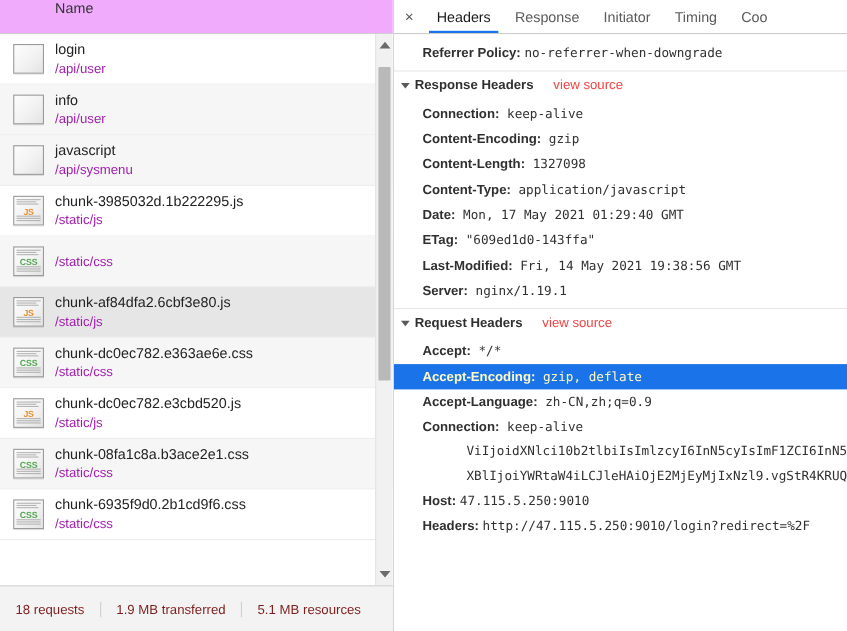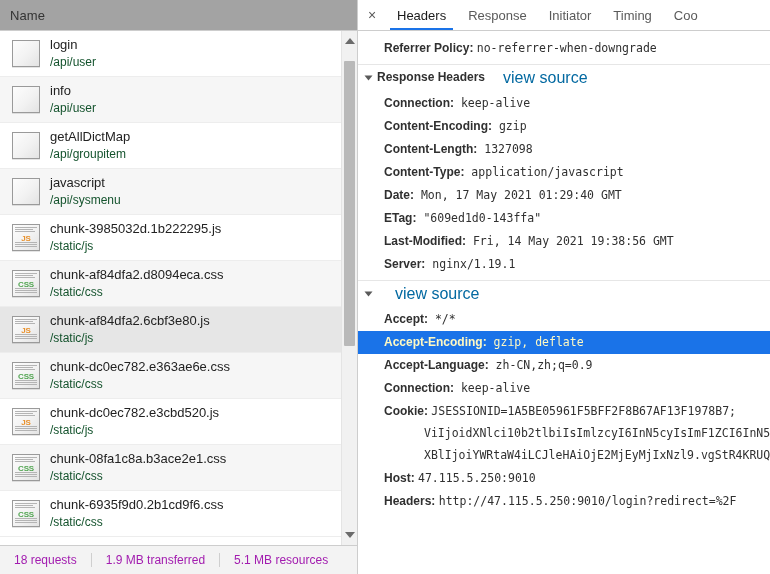--- a/index.html
+++ b/index.html
@@ -26,25 +26,25 @@
     position: relative;
     display: flex;
     flex-direction: column;
     border-right: 1px solid #cdcdcd;
     box-sizing: border-box;
     background: #fff;
   }
   .list-header {
     height: 31px;
     min-height: 31px;
-    background: #a3a3a3;
+    background: #f0abfc;
     border-bottom: 1px solid #cdcdcd;
     display: flex;
-    align-items: center;
-    box-sizing: border-box;
+    box-sizing: border-box;
+    padding-left: 40px;
   }
   .list-header .col-name {
     padding-left: 10px;
     font-size: 13px;
     color: #333;
     letter-spacing: 0.1px;
   }
   .list-body {
     flex: 1;
     position: relative;
@@ -115,21 +115,21 @@
   .icon-doc.plain .botlines i { background: transparent; }
 
   .req-text { display: flex; flex-direction: column; line-height: 1.25; }
   .req-name {
     font-size: 13px;
     color: #222;
     white-space: nowrap;
   }
   .req-path {
     font-size: 12px;
-    color: #14532d;
+    color: #a21caf;
     white-space: nowrap;
     margin-top: 2px;
   }
 
   
   .vscroll {
     position: absolute;
     top: 0; right: 0;
     width: 16px;
     height: 100%;
@@ -158,28 +158,28 @@
     position: absolute;
     left: 2px;
     width: 11px;
     top: 30px;
     height: 285px;
     background: #b9b9b9;
     border-radius: 1px;
   }
 
   .status-bar {
-    height: 29px;
+    height: 42px;
     min-height: 29px;
     background: #f3f3f3;
     border-top: 1px solid #cdcdcd;
     display: flex;
     align-items: center;
     font-size: 12px;
-    color: #a21caf;
+    color: #7f1d1d;
     box-sizing: border-box;
   }
   .status-bar .cell { padding: 0 14px; }
   .status-bar .sep {
     width: 1px;
     height: 14px;
     background: #cfcfcf;
   }
 
   
@@ -273,22 +273,22 @@
     transform: rotate(90deg);
     margin-right: 6px;
   }
   .section .stitle {
     font-weight: bold;
     font-size: 12px;
     color: #303030;
   }
   .section .vsource {
     margin-left: 18px;
-    font-size: 16px;
-    color: #0369a1;
+    font-size: 12px;
+    color: #ef4444;
   }
   .cont {
     padding: 0 0 2px 66px;
     line-height: 20px;
     font-family: "DejaVu Sans Mono", monospace;
     font-size: 11.5px;
     color: #303030;
     white-space: nowrap;
   }
 </style>
@@ -336,39 +336,20 @@
                 <i></i>
                 <i></i>
                 <i></i>
               </div>
             </div>
             <div class="req-text">
               <span class="req-name">info</span>
               <span class="req-path">/api/user</span>
             </div>
           </div>
-          <div class="req-row">
-            <div class="icon-doc plain">
-              <div class="lines">
-                <i></i>
-                <i></i>
-                <i></i>
-              </div>
-              <div class="tag"></div>
-              <div class="botlines">
-                <i></i>
-                <i></i>
-                <i></i>
-              </div>
-            </div>
-            <div class="req-text">
-              <span class="req-name">getAllDictMap</span>
-              <span class="req-path">/api/groupitem</span>
-            </div>
-          </div>
           <div class="req-row alt">
             <div class="icon-doc plain">
               <div class="lines">
                 <i></i>
                 <i></i>
                 <i></i>
               </div>
               <div class="tag"></div>
               <div class="botlines">
                 <i></i>
@@ -408,21 +389,20 @@
                 <i></i>
               </div>
               <div class="tag">CSS</div>
               <div class="botlines">
                 <i></i>
                 <i></i>
                 <i></i>
               </div>
             </div>
             <div class="req-text">
-              <span class="req-name">chunk-af84dfa2.d8094eca.css</span>
               <span class="req-path">/static/css</span>
             </div>
           </div>
           <div class="req-row selected">
             <div class="icon-doc js">
               <div class="lines">
                 <i></i>
                 <i></i>
                 <i></i>
               </div>
@@ -566,33 +546,30 @@
           <div class="hrow"><span class="hk">Content-Length:</span><span class="hv"> 1327098</span></div>
           <div class="hrow"><span class="hk">Content-Type:</span><span class="hv"> application/javascript</span></div>
           <div class="hrow"><span class="hk">Date:</span><span class="hv"> Mon, 17 May 2021 01:29:40 GMT</span></div>
           <div class="hrow"><span class="hk">ETag:</span><span class="hv"> "609ed1d0-143ffa"</span></div>
           <div class="hrow"><span class="hk">Last-Modified:</span><span class="hv"> Fri, 14 May 2021 19:38:56 GMT</span></div>
           <div class="hrow"><span class="hk">Server:</span><span class="hv"> nginx/1.19.1</span></div>
         </div>
 
       <div class="section">
         <span class="caret"></span>
+        <span class="stitle">Request Headers</span>
         <span class="vsource">view source</span>
       </div>
       <div id="request-rows">
           <div class="hrow"><span class="hk">Accept:</span><span class="hv"> */*</span></div>
           <div class="hrow selected"><span class="hk">Accept-Encoding:</span><span class="hv"> gzip, deflate</span></div>
           <div class="hrow"><span class="hk">Accept-Language:</span><span class="hv"> zh-CN,zh;q=0.9</span></div>
           <div class="hrow"><span class="hk">Connection:</span><span class="hv"> keep-alive</span></div>
         </div>
 
-      <div class="hrow">
-        <span class="hk">Cookie:</span>
-        <span class="hv"> JSESSIONID=1A5BE05961F5BFF2F8B67AF13F1978B7;</span>
-      </div>
       <div class="cont">ViIjoidXNlci10b2tlbiIsImlzcyI6InN5cyIsImF1ZCI6InN5cy</div>
       <div class="cont">XBlIjoiYWRtaW4iLCJleHAiOjE2MjEyMjIxNzl9.vgStR4KRUQjE</div>
 
       <div class="hrow">
         <span class="hk">Host:</span>
         <span class="hv"> 47.115.5.250:9010</span>
       </div>
 
       <div class="hrow">
         <span class="hk">Headers:</span>

